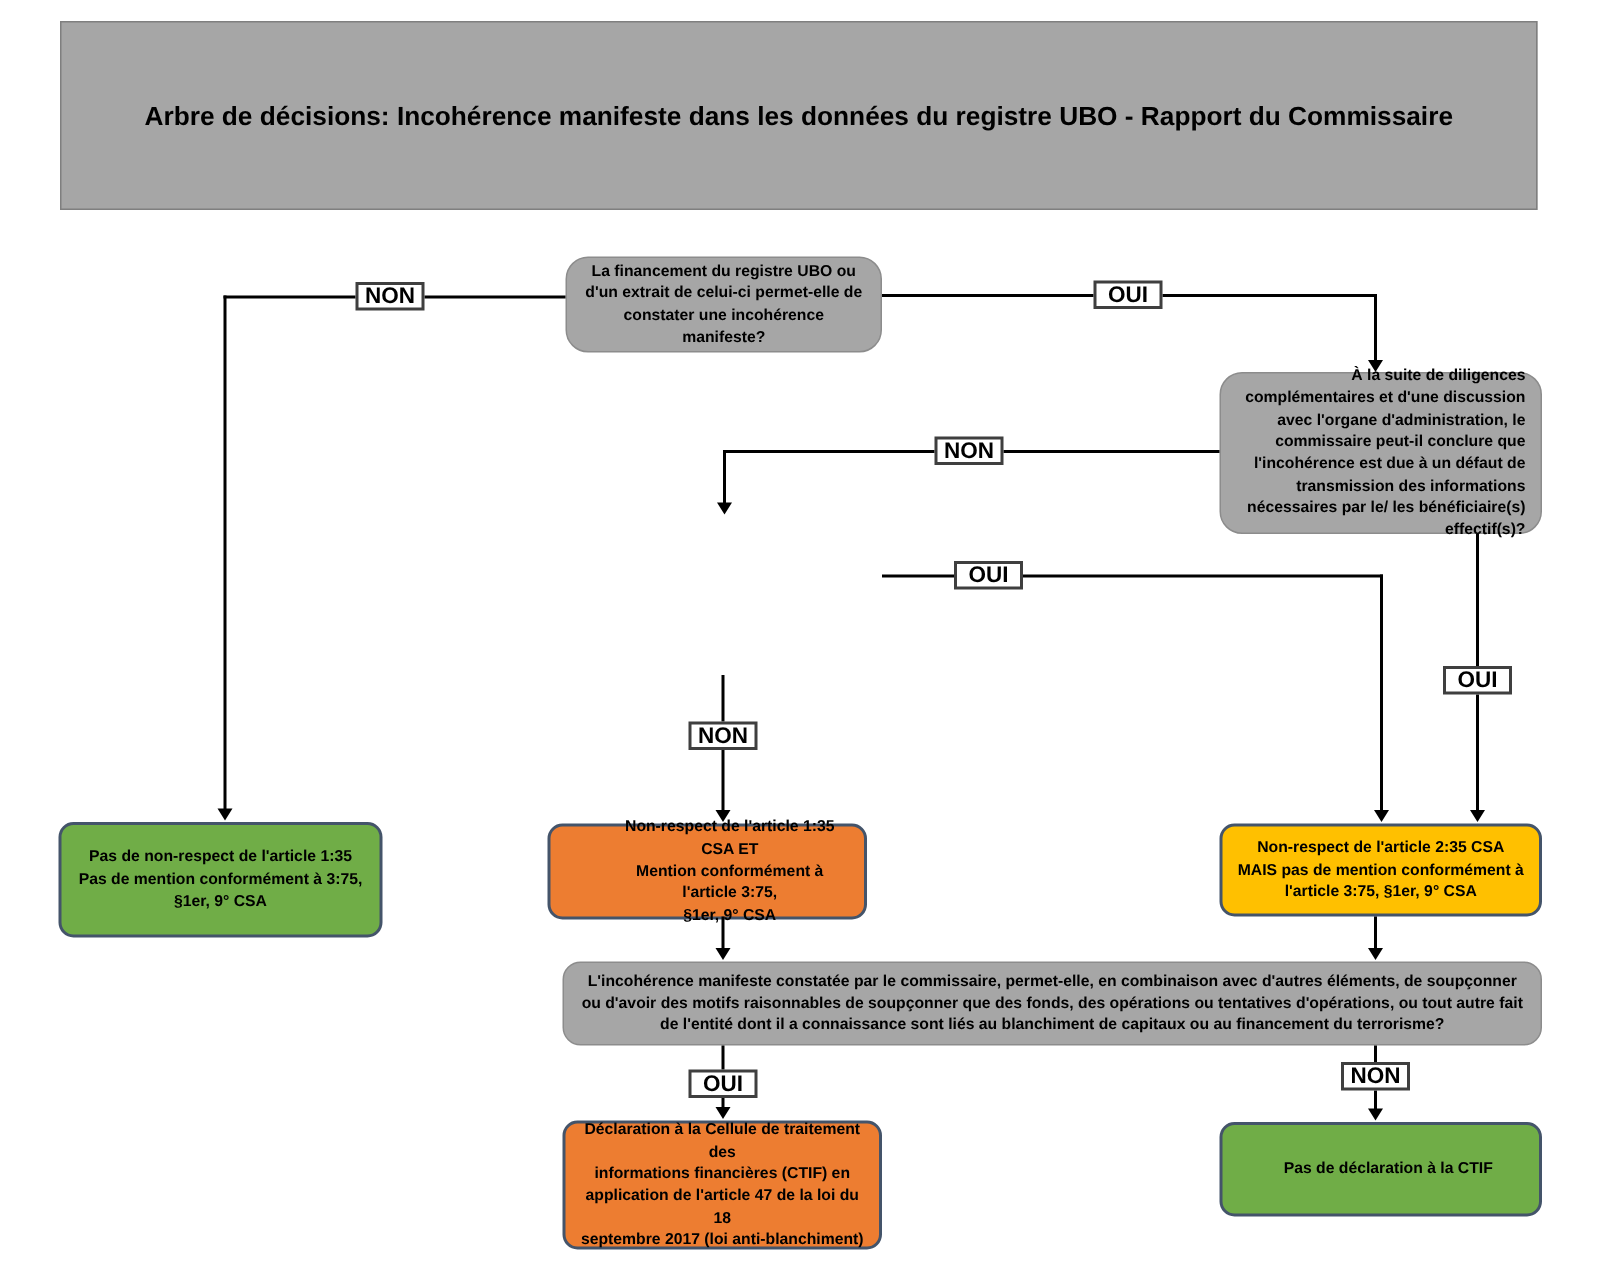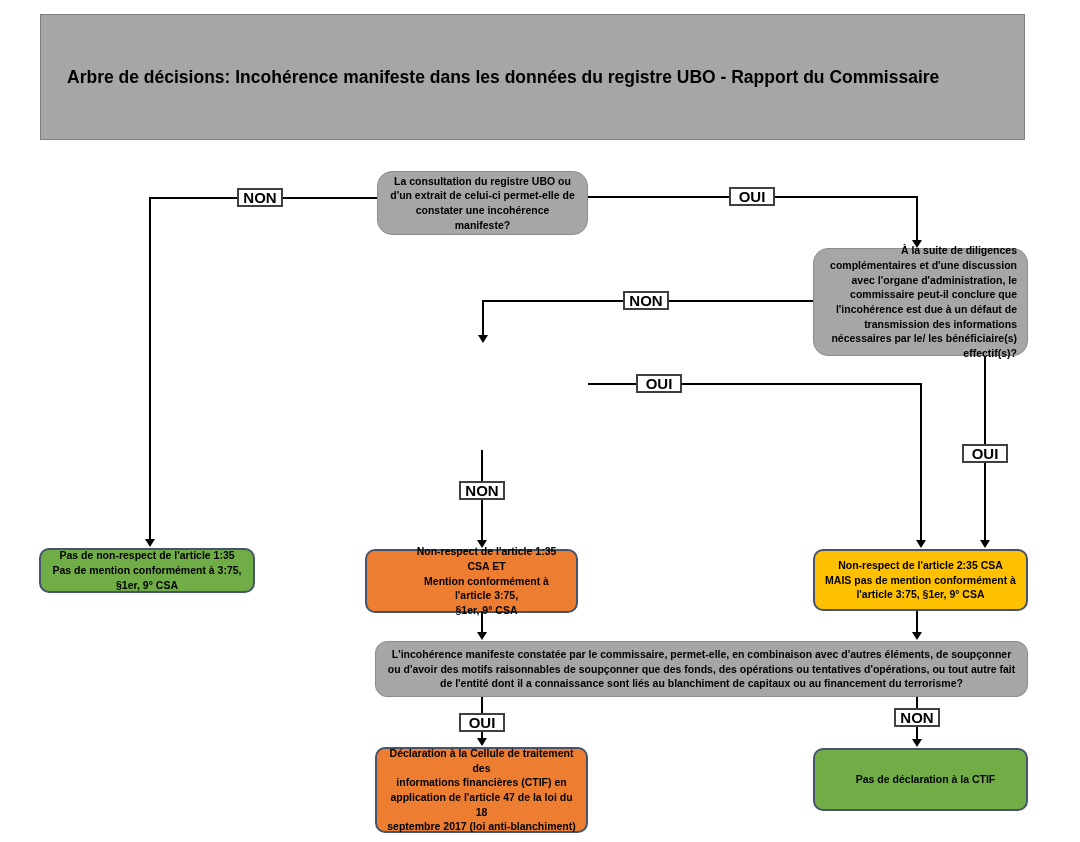--- a/index.html
+++ b/index.html
@@ -5,21 +5,21 @@
   html,body { margin:0; padding:0; background:#ffffff; }
   #stage {
     position:relative; width:1080px; height:842px;
     font-family:"Liberation Sans", sans-serif; color:#000;
     background:#ffffff; overflow:hidden;
   }
   
   .banner {
     position:absolute; left:40px; top:14px; width:985px; height:126px;
     background:#a6a6a6; border:1px solid #7f7f7f; box-sizing:border-box;
-    display:flex; align-items:center; 
+    display:flex; align-items:center; justify-content:center;
   }
   .banner-title {
     font-weight:bold; font-size:17.5px; text-align:center; padding:0 26px;
   }
   
   .node {
     position:absolute; box-sizing:border-box;
     display:flex; align-items:center; justify-content:center;
     text-align:center; font-weight:bold; font-size:10.5px; line-height:1.4;
     padding:5px 10px;
@@ -31,21 +31,21 @@
     border:2px solid #44546a; border-radius:10px; white-space:pre-line;
   }
   .green  { background:#70ad47; }
   .orange { background:#ed7d31; }
   .yellow { background:#ffc000; }
 
   #q1 { left:377px; top:171px; width:211px; height:64px; }
   #q2 { left:813px; top:248px; width:215px; height:108px;text-align:right; }
   #q3 { left:375px; top:343px; width:213px; height:107px; }
   #q4 { left:375px; top:641px; width:653px; height:56px; border-radius:12px; }
-  #green1  { left:39px;  top:548px; width:216px; height:45px; }
+  #green1  { left:39px;  top:548px; width:216px; height:77px; }
   #orange1 { left:365px; top:549px; width:213px; height:64px;padding-left:40px; }
   #yellow1 { left:813px; top:549px; width:215px; height:62px; }
   #orange2 { left:375px; top:747px; width:213px; height:86px; }
   #green2  { left:813px; top:748px; width:215px; height:63px;padding-left:20px; }
 
   
   .seg { position:absolute; background:#000; }
   .arrow-down {
     position:absolute; width:0; height:0;
     border-left:5px solid transparent; border-right:5px solid transparent;
@@ -61,21 +61,21 @@
 </style>
 </head>
 <body>
 
 <div id="stage">
 
   <div class="banner">
     <div class="banner-title">Arbre de décisions: Incohérence manifeste dans les données du registre UBO - Rapport du Commissaire</div>
   </div>
 
-  <div id="q1" class="node q">La consultation du registre UBO ou d'un extrait de celui-ci permet-elle de constater une incohérence manifeste?</div>
+  <div id="q1" class="node q">La financement du registre UBO ou d'un extrait de celui-ci permet-elle de constater une incohérence manifeste?</div>
   <div id="q2" class="node q">À la suite de diligences complémentaires et d'une discussion avec l'organe d'administration, le commissaire peut-il conclure que l'incohérence est due à un défaut de transmission des informations nécessaires par le/ les bénéficiaire(s) effectif(s)?</div>
   <div id="q4" class="node q">L'incohérence manifeste constatée par le commissaire, permet-elle, en combinaison avec d'autres éléments, de soupçonner ou d'avoir des motifs raisonnables de soupçonner que des fonds, des opérations ou tentatives d'opérations, ou tout autre fait de l'entité dont il a connaissance sont liés au blanchiment de capitaux ou au financement du terrorisme?</div>
 
   <div id="green1" class="node outcome green">Pas de non-respect de l'article 1:35
 Pas de mention conformément à 3:75,
 §1er, 9° CSA</div>
   <div id="orange1" class="node outcome orange">Non-respect de l'article 1:35 CSA ET
 Mention conformément à l'article 3:75,
 §1er, 9° CSA</div>
   <div id="yellow1" class="node outcome yellow">Non-respect de l'article 2:35 CSA

